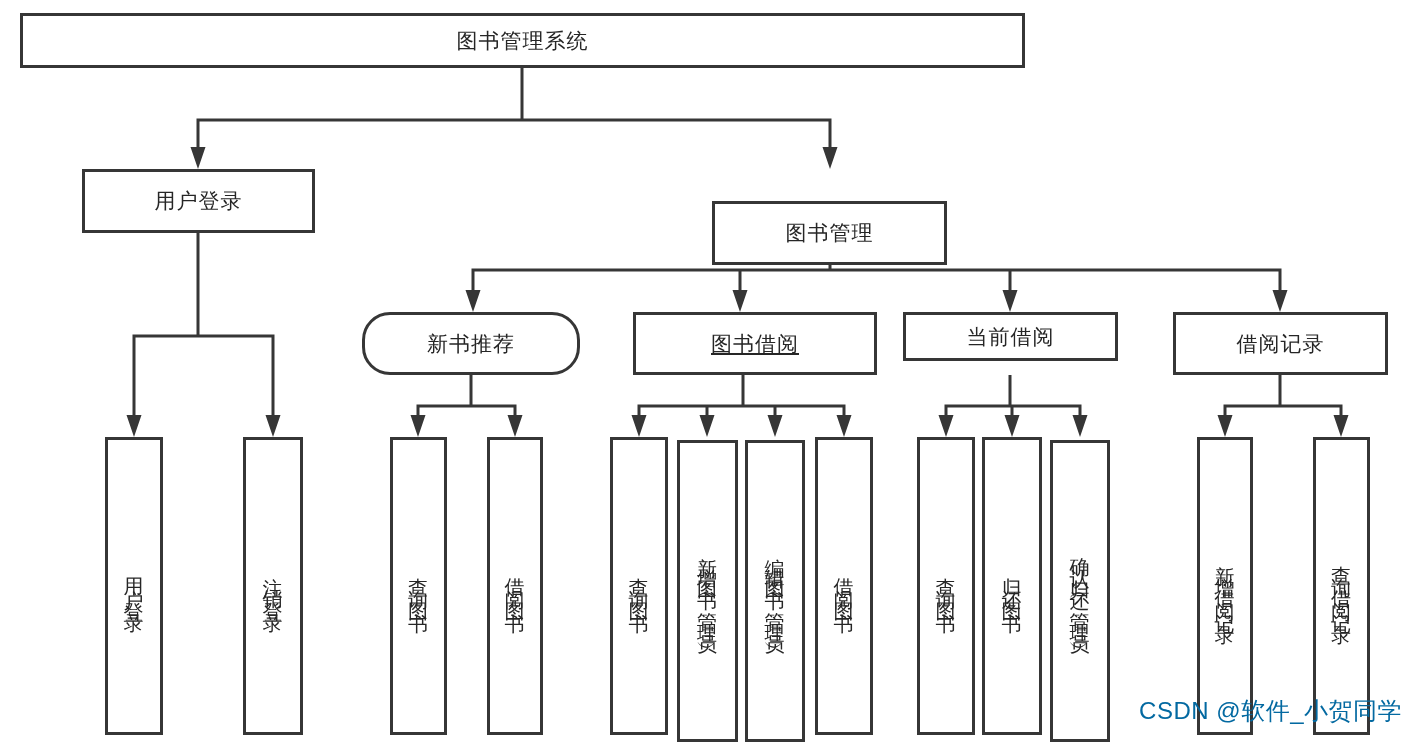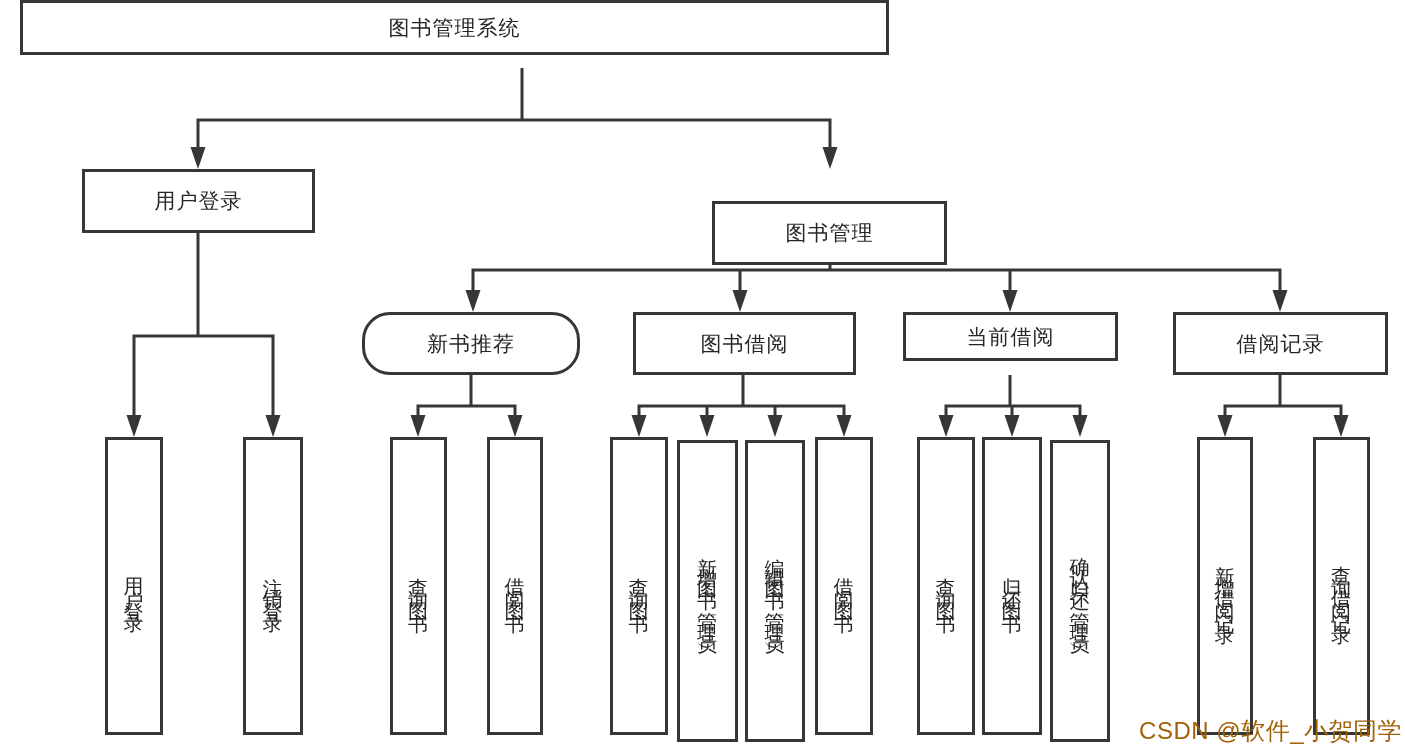--- a/index.html
+++ b/index.html
@@ -30,22 +30,22 @@
   }
   .vtext{
     writing-mode:vertical-rl;
     text-orientation:mixed;
     font-size:20px;color:#262626;
     letter-spacing:12px;line-height:1;
   }
   .vbox.long .vtext{letter-spacing:11px;}
   .watermark{
     position:absolute;
-    right:3px;bottom:0;
-    font-size:24px;color:#a16207;
+    right:3px;bottom:20px;
+    font-size:24px;color:#0369a1;
     letter-spacing:0.5px;white-space:nowrap;
     z-index:5;
     margin-left:28px;
   }
 </style>
 </head>
 <body>
 
 <div class="canvas">
 
@@ -74,27 +74,27 @@
       M699.5,415 L714.5,415 L707,437 Z
       M767.5,415 L782.5,415 L775,437 Z
       M836.5,415 L851.5,415 L844,437 Z
       M938.5,415 L953.5,415 L946,437 Z
       M1004.5,415 L1019.5,415 L1012,437 Z
       M1072.5,415 L1087.5,415 L1080,437 Z
       M1217.5,415 L1232.5,415 L1225,437 Z
       M1333.5,415 L1348.5,415 L1341,437 Z"></path>
   </svg>
 
-  <div class="hbox" style="left:20px;top:0;width:869px;height:55px;">图书管理系统</div>
+  <div class="hbox" style="left:20px;top:13px;width:1005px;height:55px;">图书管理系统</div>
 
   <div class="hbox" style="left:82px;top:169px;width:233px;height:64px;">用户登录</div>
   <div class="hbox" style="left:712px;top:169px;width:235px;height:64px;margin-top:32px;">图书管理</div>
 
   <div class="hbox" style="left:362px;top:312px;width:218px;height:63px;border-radius:28px;">新书推荐</div>
-  <div class="hbox" style="left:633px;top:312px;width:223px;height:63px;">图书借阅</div>
+  <div class="hbox" style="left:633px;top:312px;width:244px;height:63px;text-decoration:underline;">图书借阅</div>
   <div class="hbox" style="left:903px;top:312px;width:215px;height:49px;">当前借阅</div>
   <div class="hbox" style="left:1173px;top:312px;width:215px;height:63px;">借阅记录</div>
 
   <div class="vbox" style="left:105px;top:437px;width:58px;height:298px;">
     <span class="vtext">用户登录</span>
   </div>
   <div class="vbox" style="left:243px;top:437px;width:60px;height:298px;">
     <span class="vtext">注销登录</span>
   </div>
 

